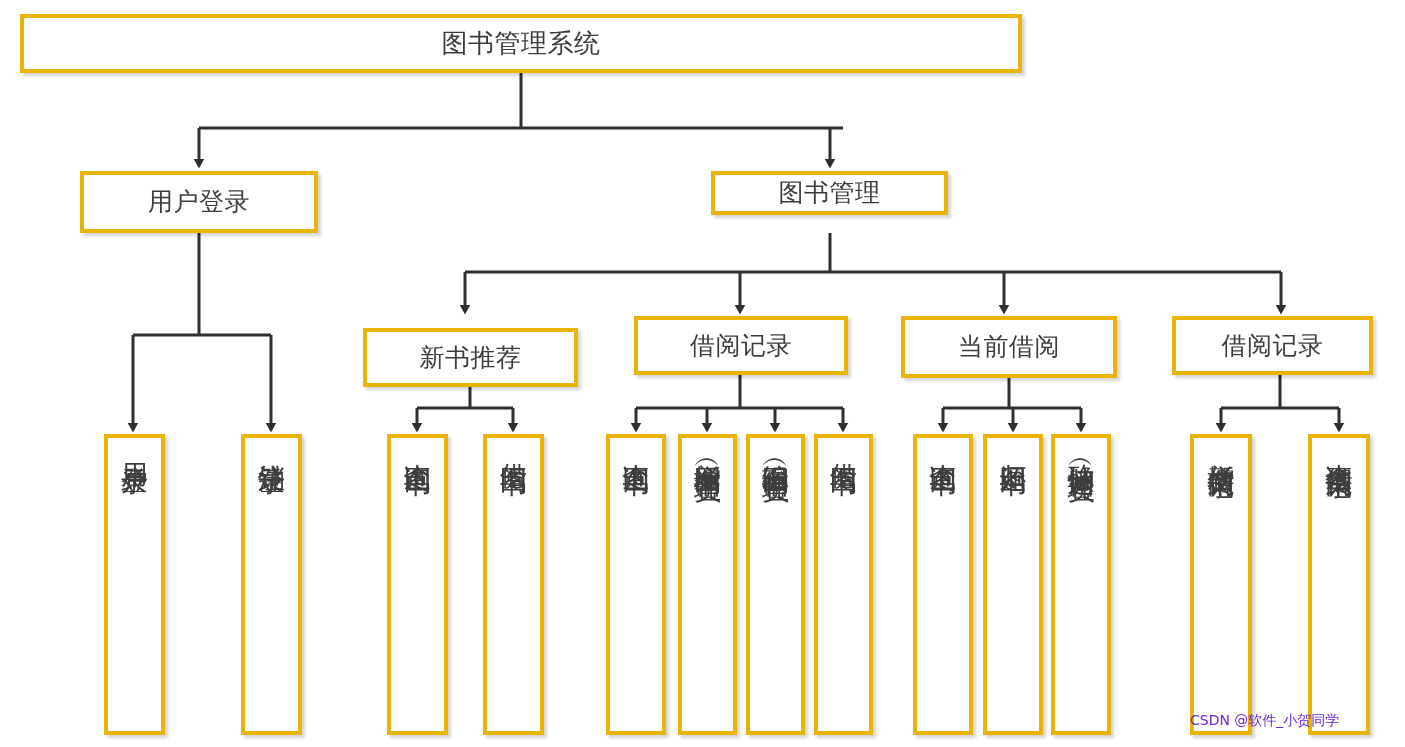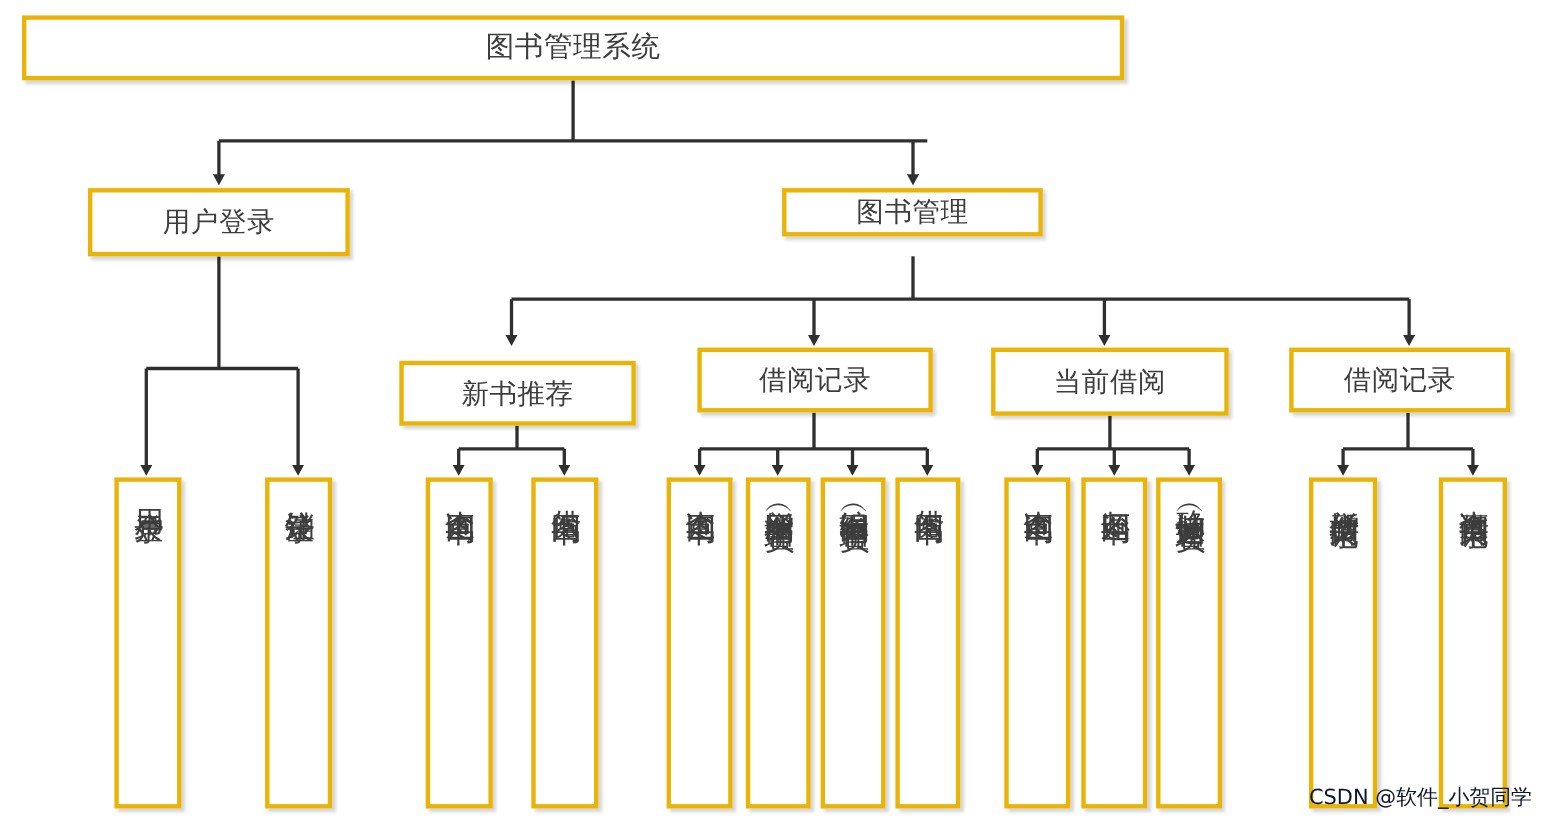--- a/index.html
+++ b/index.html
@@ -65,22 +65,22 @@
     white-space: normal;
     max-height: 290px;
   }
   .node.vert.tall-label .node-label {
     max-height: 292px;
   }
   .watermark {
     position: absolute;
     left: 1190px;
     top: 712px;
-    font-size: 19px;
-    color: #0f172a;
+    font-size: 14px;
+    color: #6d28d9;
     white-space: nowrap;
     z-index: 5;
     font-family: "DejaVu Sans", "Liberation Sans", sans-serif;
   }
 </style>
 </head>
 <body>
 
 <div id="diagram-root">
 

